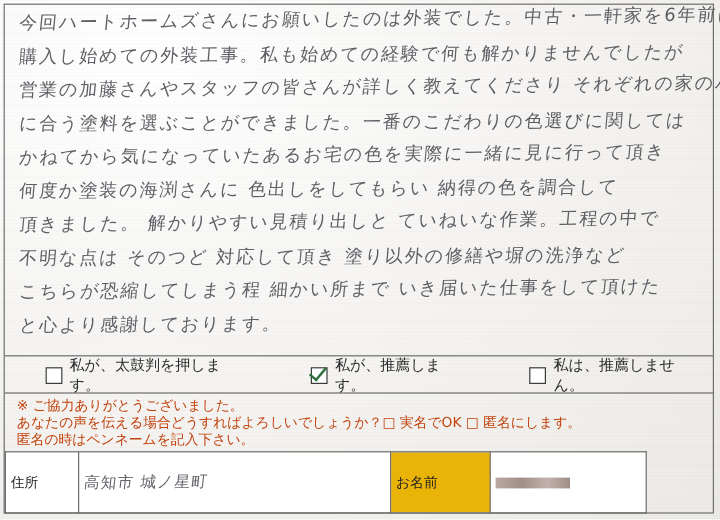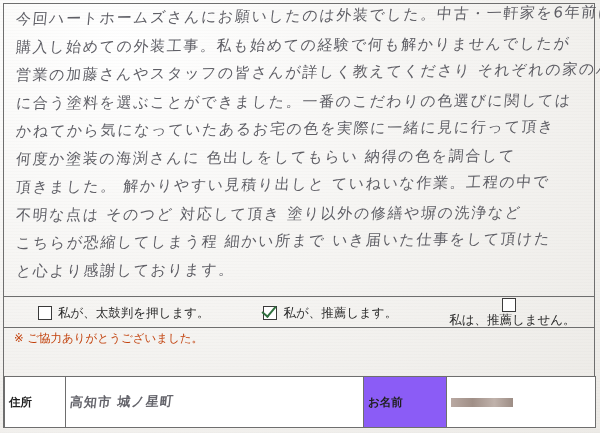--- a/index.html
+++ b/index.html
@@ -86,21 +86,21 @@
   }
   .cb-option {
     display: flex;
     align-items: center;
     font-size: 12.5px;
     color: #2b2b2b;
     font-family: "DejaVu Sans", sans-serif;
   }
   .cb-opt-1 { margin-left: 24px; }
   .cb-opt-2 { margin-left: 54px; justify-content: space-between; }
-  .cb-opt-3 { margin-left: 52px; flex-direction: column; }
+  .cb-opt-3 { margin-left: 52px; }
   .cb-box {
     position: relative;
     width: 12px;
     height: 12px;
     border: 1px solid #3a3a3a;
     margin-right: 6px;
     background: #fff;
     flex: 0 0 auto;
   }
   .cb-box.checked:after {
@@ -144,43 +144,42 @@
     font-size: 11.5px;
     line-height: 14px;
     white-space: nowrap;
   }
 
   
   #info-table {
     position: absolute;
     left: 4px;
     top: 376px;
-    width: 592px;
+    width: 535px;
     height: 52px;
     border-collapse: collapse;
     font-family: "DejaVu Sans", sans-serif;
     font-size: 11.5px;
     color: #1f1f1f;
     table-layout: fixed;
-    font-weight: bold;
   }
   #info-table td {
     border: 1px solid #6e6e6e;
     padding: 0 4px;
     height: 17px;
     vertical-align: middle;
     overflow: hidden;
     white-space: nowrap;
   }
   td.lbl {
     background: #ffffff;
     width: 52px;
   }
   td.lbl-wide {
-    background: #8b5cf6;
+    background: #eab308;
     width: 74px;
   }
   td.val {
     background: #ffffff;
     color: #4a4a52;
     font-family: "DejaVu Sans", sans-serif;
     letter-spacing: 1px;
   }
   .hand-val {
     display: inline-block;
@@ -229,20 +228,24 @@
       <span>私が、推薦します。</span>
     </div>
     <div class="cb-option cb-opt-3">
       <span class="cb-box"></span>
       <span>私は、推薦しません。</span>
     </div>
   </div>
 
   <div id="notes">
     <div class="note-line">※ ご協力ありがとうございました。</div>
+    <div class="note-line">
+      <span>あなたの声を伝える場合どうすればよろしいでしょうか？□ 実名でOK □ 匿名にします。</span>
+    </div>
+    <div class="note-line">匿名の時はペンネームを記入下さい。</div>
   </div>
 
   <table id="info-table">
     <tbody>
       <tr>
         <td class="lbl">住所</td>
         <td class="val" colspan="2">
           <span class="hand-val">高知市 城ノ星町</span>
         </td>
         <td class="lbl-wide">お名前</td>

